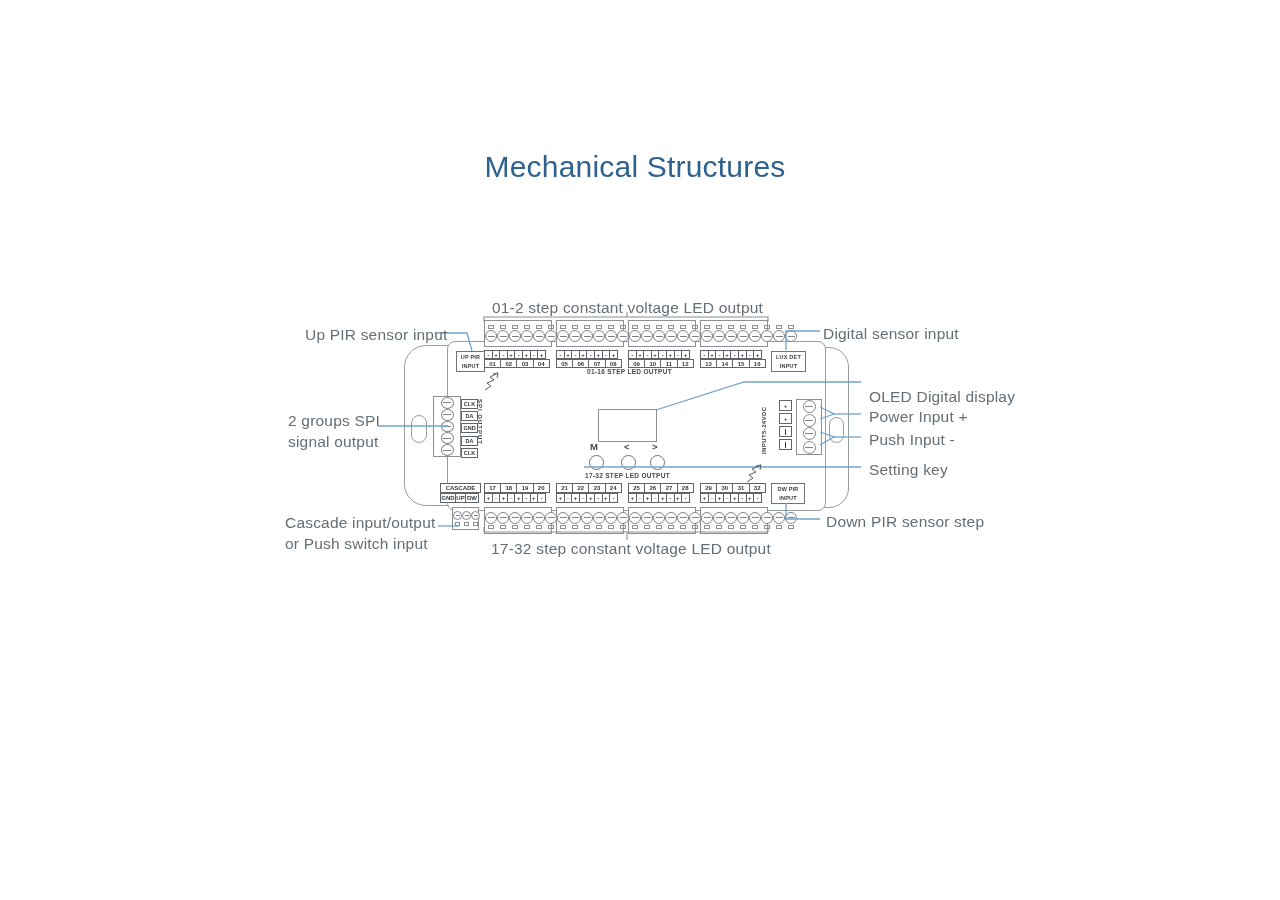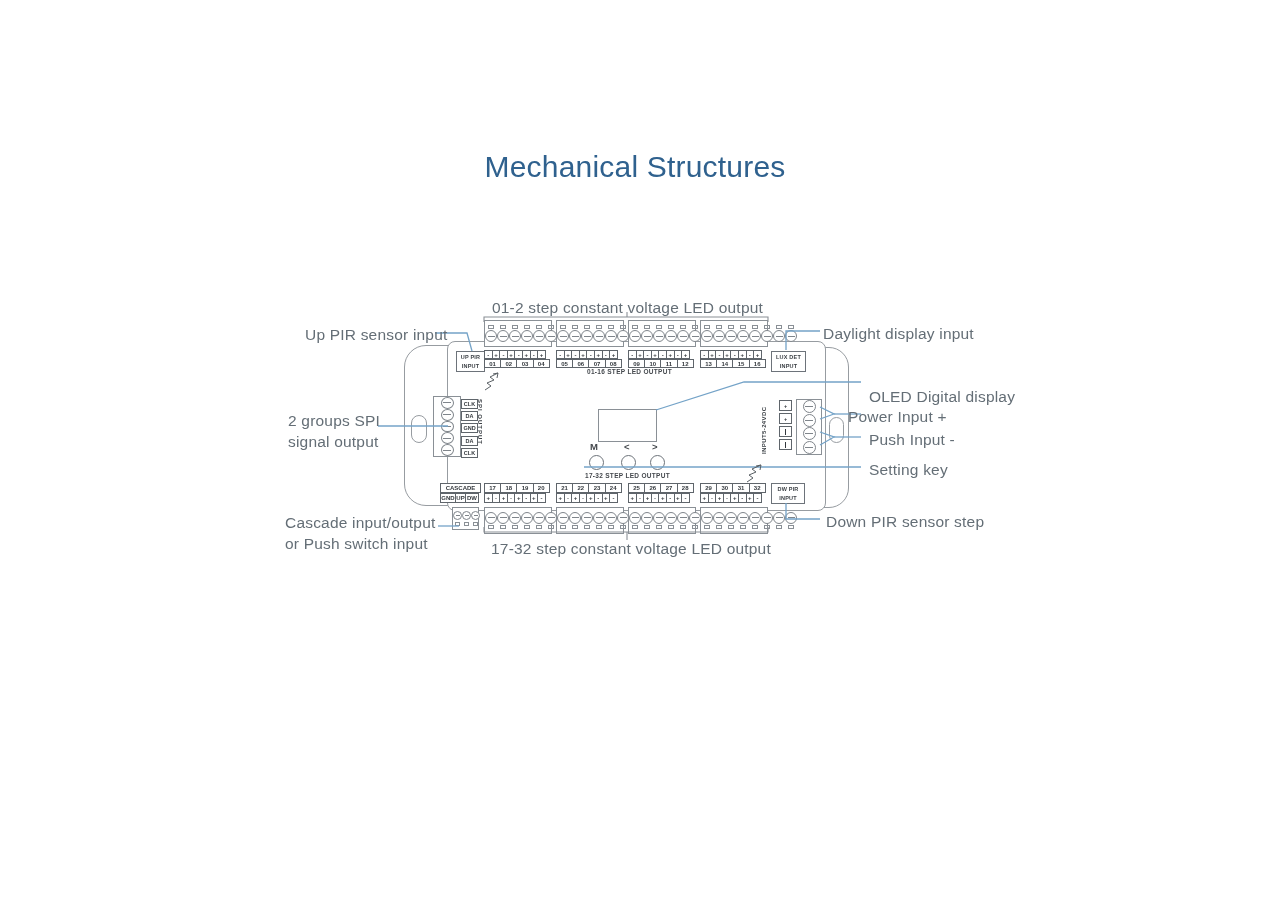--- a/index.html
+++ b/index.html
@@ -558,27 +558,27 @@
         <div class="clamp"></div>
       </div>
       <div class="screwunit">
         <div class="screw s9"></div>
         <div class="clamp"></div>
       </div>
     </div>
   </div>
 
 <div class="abs callout" style="left:305px;top:324px;">Up PIR sensor input</div>
-<div class="abs callout" style="left:823px;top:323px;">Daylight display input</div>
+<div class="abs callout" style="left:823px;top:323px;">Digital sensor input</div>
 <div class="abs callout" style="left:288px;top:410px;">
   <div>2 groups SPI</div>
   <div>signal output</div>
 </div>
 <div class="abs callout" style="left:869px;top:386px;">OLED Digital display</div>
-<div class="abs callout" style="left:848px;top:406px;">Power Input +</div>
+<div class="abs callout" style="left:869px;top:406px;">Power Input +</div>
 <div class="abs callout" style="left:869px;top:429px;">Push Input -</div>
 <div class="abs callout" style="left:869px;top:459px;">Setting key</div>
 <div class="abs callout" style="left:826px;top:511px;">Down PIR sensor step</div>
 <div class="abs callout" style="left:285px;top:512px;">
   <div>Cascade input/output</div>
   <div>or Push switch input</div>
 </div>
 <div class="abs callout" id="top-output-label">01-2 step constant voltage LED output</div>
 <div class="abs callout" id="bottom-output-label">17-32 step constant voltage LED output</div>
 

